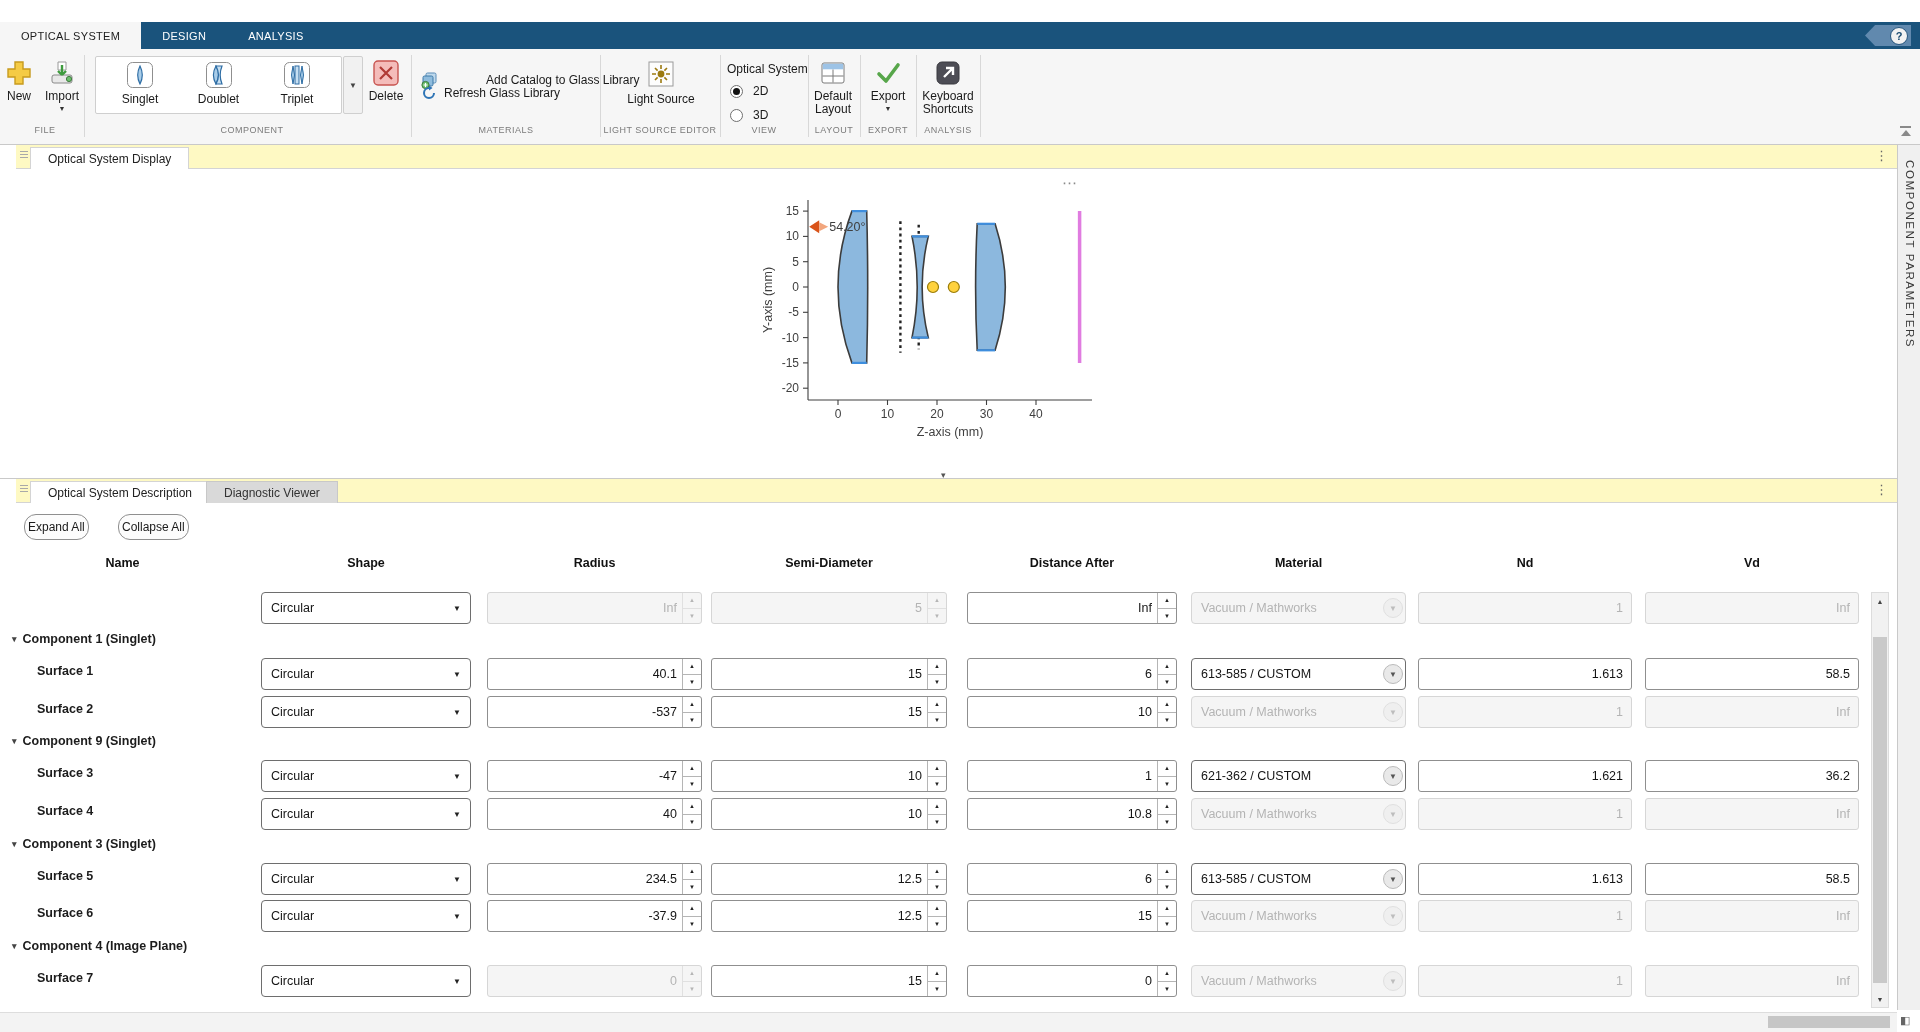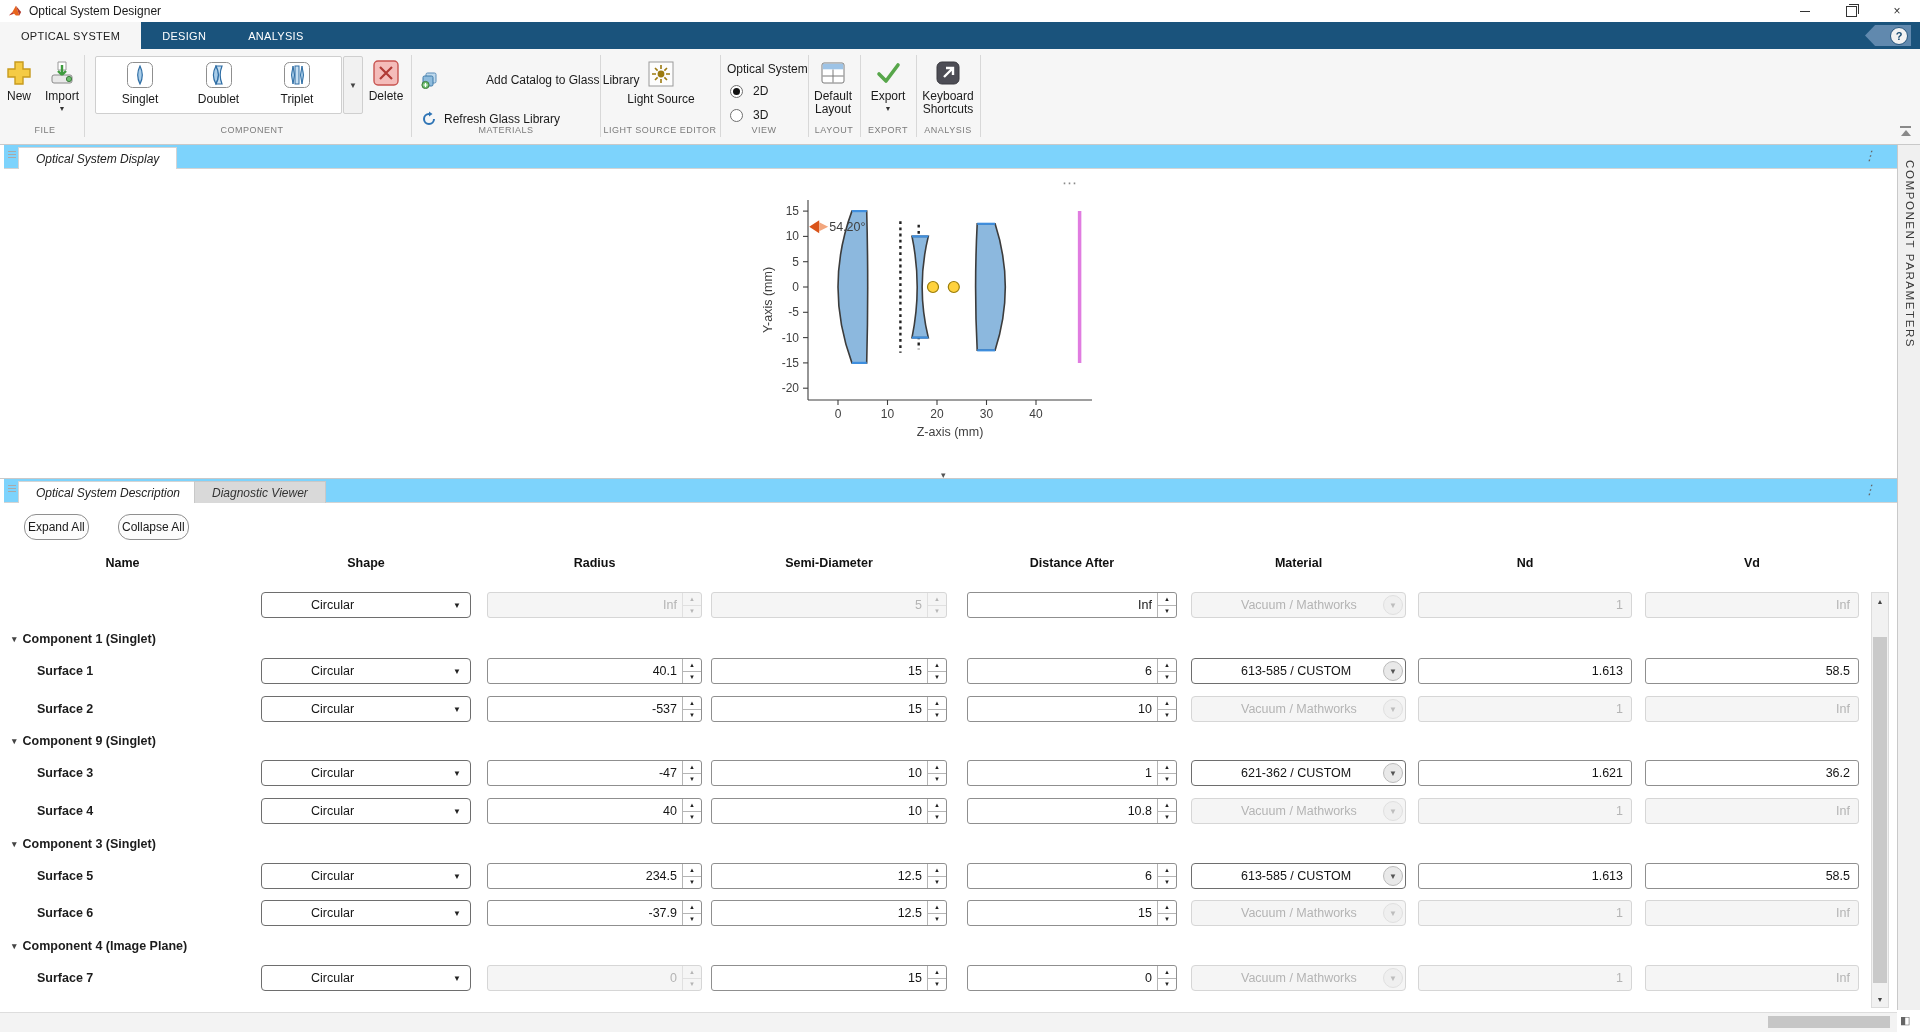--- a/index.html
+++ b/index.html
@@ -32,21 +32,21 @@
     display:flex;justify-content:space-between;padding:4px 10px 0;box-sizing:border-box;}
   .gal-item{display:flex;flex-direction:column;align-items:center;gap:3px;font-size:12px;width:68px;}
   .gal-drop{position:absolute;left:343px;top:7px;width:20px;height:58px;background:#f1f1f1;border:1px solid #cfcfcf;border-radius:2px;
     display:flex;align-items:center;justify-content:center;font-size:8px;color:#444;box-sizing:border-box;}
   .mat-row{position:absolute;display:flex;align-items:center;gap:7px;font-size:12px;height:18px;}
   .vlabel{position:absolute;font-size:12px;color:#1a1a1a;}
   .vradio{position:absolute;display:flex;align-items:center;gap:10px;font-size:12px;}
   .radio{width:13px;height:13px;border:1px solid #6f6f6f;border-radius:50%;background:#fff;display:flex;align-items:center;justify-content:center;box-sizing:border-box;}
   .radio.sel:after{content:'';width:7px;height:7px;border-radius:50%;background:#111;}
   
-  .pstrip{position:absolute;left:4px;width:1897px;height:24px;background:#7dd3fc;border-bottom:1px solid #d4d4d4;box-sizing:border-box;font-style:italic;}
+  .pstrip{position:absolute;left:16px;width:1897px;height:24px;background:#fef9c3;border-bottom:1px solid #d4d4d4;box-sizing:border-box;}
   .phandle{position:absolute;left:4px;top:6px;display:flex;flex-direction:column;gap:2px;}
   .phandle i{display:block;width:8px;height:1px;background:#a9a9a9;}
   .ptab{position:absolute;top:2px;height:22px;background:#fff;border:1px solid #d4d4d4;border-bottom:none;
     display:flex;align-items:center;padding:0 17px;font-size:12px;color:#222;}
   .ptab.inactive{background:#d9d9d9;border-color:#c8c8c8;color:#333;}
   .pmenu{position:absolute;right:24px;top:3px;font-size:13px;color:#666;letter-spacing:1px;}
   
   .main-body{position:absolute;left:0;top:169px;width:1897px;height:309px;background:#fff;}
   #plot-svg{position:absolute;left:752px;top:183px;}
   #plot-svg text{font-family:"Liberation Sans",sans-serif;}
@@ -65,22 +65,22 @@
   .grip{position:absolute;left:941px;top:470px;font-size:9px;color:#555;}
   
   .desc-body{position:absolute;left:0;top:503px;width:1897px;height:509px;background:#fff;}
   .btn{position:absolute;top:514px;height:24px;border:1px solid #8f8f8f;border-radius:12px;background:#fcfcfc;
     display:flex;align-items:center;padding:0 3px;font-size:12px;color:#1a1a1a;}
   .thead{position:absolute;top:556px;font-size:12.5px;font-weight:bold;text-align:center;color:#111;}
   .grp{position:absolute;left:12px;height:18px;display:flex;align-items:center;gap:6px;font-size:12.5px;font-weight:bold;color:#1c1c1c;}
   .grp-tri{font-size:9px;color:#444;}
   .trow{position:absolute;left:0;width:1897px;height:26px;}
   .sname{position:absolute;left:37px;top:0;line-height:26px;font-size:12.5px;font-weight:bold;color:#1c1c1c;}
-  .fld{position:absolute;top:0;height:26px;box-sizing:border-box;background:#fff;border:1px solid #8f8f8f;border-radius:3px;
-    font-size:12.5px;color:#151515;display:flex;align-items:center;padding-left:40px;}
+  .fld{position:absolute;top:0;height:32px;box-sizing:border-box;background:#fff;border:1px solid #8f8f8f;border-radius:3px;
+    font-size:12.5px;color:#151515;display:flex;align-items:center;}
   .fld .fv{flex:1;text-align:right;padding-right:8px;white-space:nowrap;}
   .fld.spin .fv{padding-right:24px;}
   .sp{position:absolute;right:0;top:0;bottom:0;width:18px;border-left:1px solid #b5b5b5;display:flex;flex-direction:column;}
   .spu,.spd{flex:1;font-size:6px;color:#222;display:flex;align-items:center;justify-content:center;}
   .spu{border-bottom:1px solid #b5b5b5;}
   .fld.dd{border-radius:4px;border-color:#6e6e6e;}
   .fld.dd .dv{flex:1;text-align:left;padding-left:9px;white-space:nowrap;overflow:hidden;}
   .dda{padding-right:9px;font-size:8px;color:#222;}
   .ddc{width:20px;height:20px;border-radius:50%;background:#e9e9e9;border:1px solid #bbb;margin-right:2px;flex:none;
     font-size:8px;color:#555;display:flex;align-items:center;justify-content:center;box-sizing:border-box;}
@@ -101,39 +101,20 @@
   .side-strip .vtext{writing-mode:vertical-rl;font-size:11.5px;color:#3a3a3a;letter-spacing:1.6px;margin:15px auto 0;display:block;width:14px;}
   .collapse-ribbon{position:absolute;left:1898px;top:126px;width:15px;height:13px;}
   .collapse-ribbon .bar{width:11px;height:2px;background:#8a8a8a;margin:0 auto;}
   .collapse-ribbon .tri{width:0;height:0;border-left:5px solid transparent;border-right:5px solid transparent;border-bottom:6px solid #8a8a8a;margin:2px auto 0;}
 </style>
 </head>
 <body>
 
 <div class="window">
 
-  <div class="titlebar">
-    <svg class="app-logo" viewBox="0 0 16 16">
-      <path d="M1,13 L5,9 L7,11 Z" fill="#C0392B"></path>
-      <path d="M5,9 L9,2 L13,13 L9,13 Z" fill="#E8641B"></path>
-      <path d="M9,2 L13,13 L15,9 Z" fill="#B03A2E"></path>
-    </svg>
-    <span>Optical System Designer</span>
-    <div class="win-controls">
-      <div class="win-btn">
-          <span class="glyph-min"></span>
-        </div>
-      <div class="win-btn">
-          <span class="glyph-restore"></span>
-        </div>
-      <div class="win-btn">
-          <span>×</span>
-        </div>
-    </div>
-  </div>
 
   <div class="tabbar">
     <div class="rtab active">OPTICAL SYSTEM</div>
     <div class="rtab">DESIGN</div>
     <div class="rtab">ANALYSIS</div>
     <div class="help-badge">
       <span class="help-circle">?</span>
     </div>
   </div>
 
@@ -195,21 +176,21 @@
 
     <div class="mat-row" style="left:421px;top:22px;gap:48px;">
       <svg width="17" height="17" viewBox="0 0 17 17">
         <rect x="5" y="1" width="10" height="10" rx="1.5" fill="#BFD9EC" stroke="#5B8DB8"></rect>
         <rect x="2" y="4" width="10" height="10" rx="1.5" fill="#8FBCDD" stroke="#3F7AA8"></rect>
         <circle cx="4.5" cy="13" r="3.6" fill="#6CBF6C" stroke="#3E7A3E"></circle>
         <path d="M4.5,11 v4 M2.5,13 h4" stroke="#fff" stroke-width="1.2"></path>
       </svg>
       <span>Add Catalog to Glass Library</span>
     </div>
-    <div class="mat-row" style="left:421px;top:61px;">
+    <div class="mat-row" style="left:421px;top:35px;">
       <svg width="16" height="16" viewBox="0 0 16 16">
         <path d="M13,8 A5,5 0 1 1 8,3" fill="none" stroke="#2E74B5" stroke-width="2"></path>
         <path d="M8,0.5 L11.5,3 L8,5.5 Z" fill="#2E74B5"></path>
       </svg>
       <span>Refresh Glass Library</span>
     </div>
 
     <div class="rbtn" style="left:617px;top:9px;width:88px;">
       <svg width="32" height="32" viewBox="0 0 32 32">
         <rect x="4" y="4" width="24" height="24" fill="#fdfdfd" stroke="#9a9a9a"></rect>

